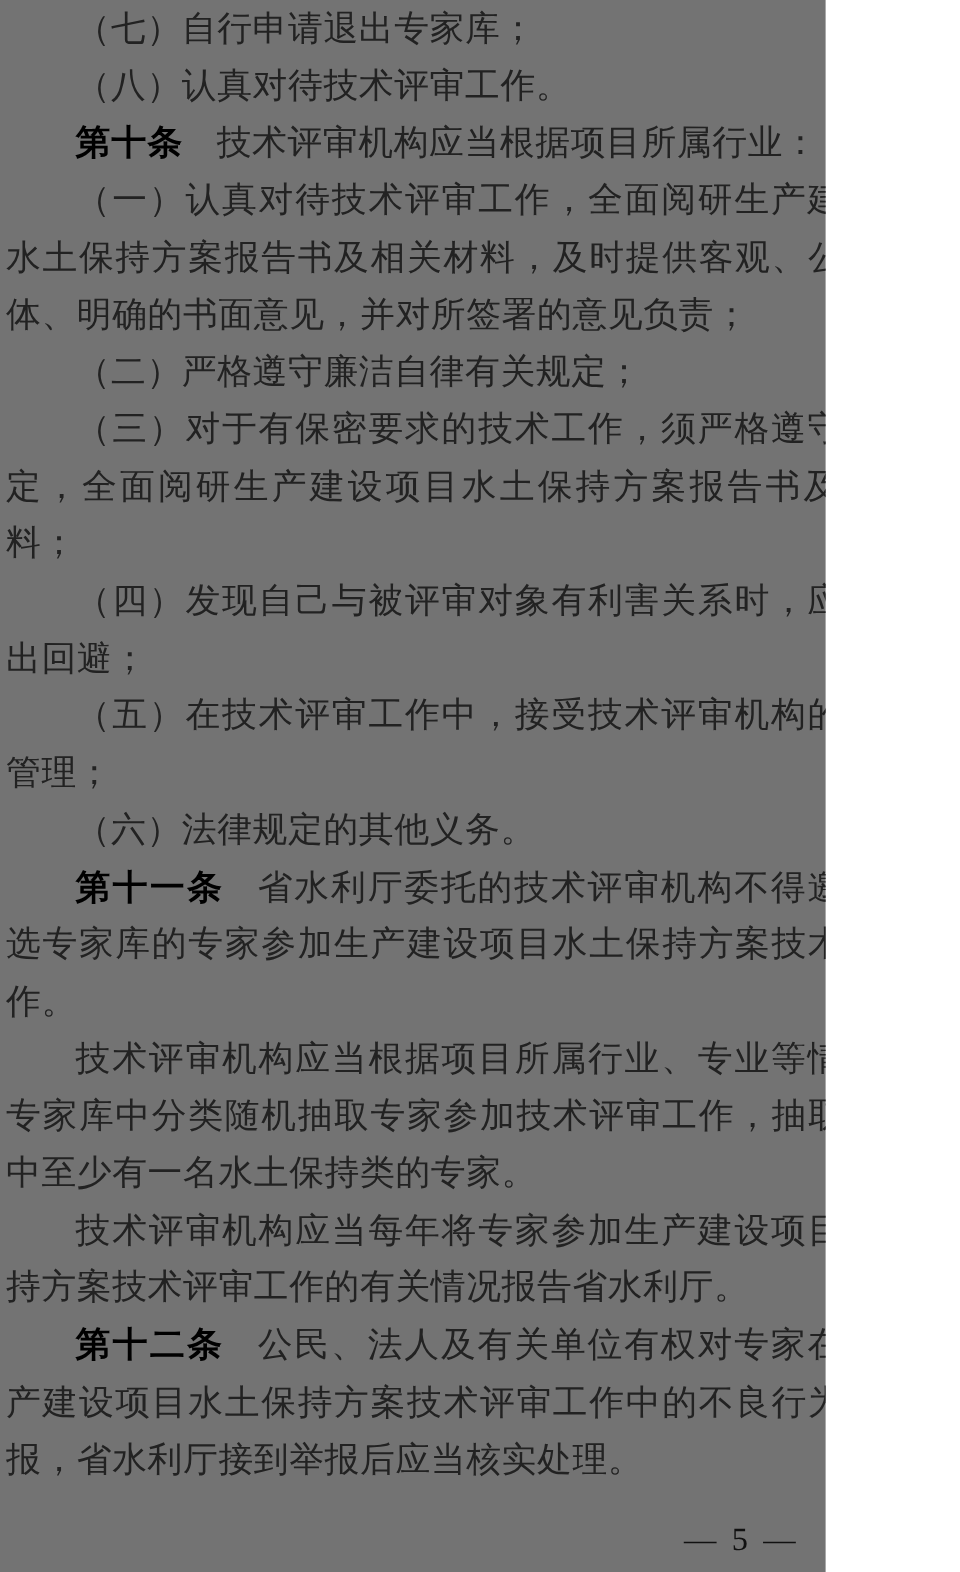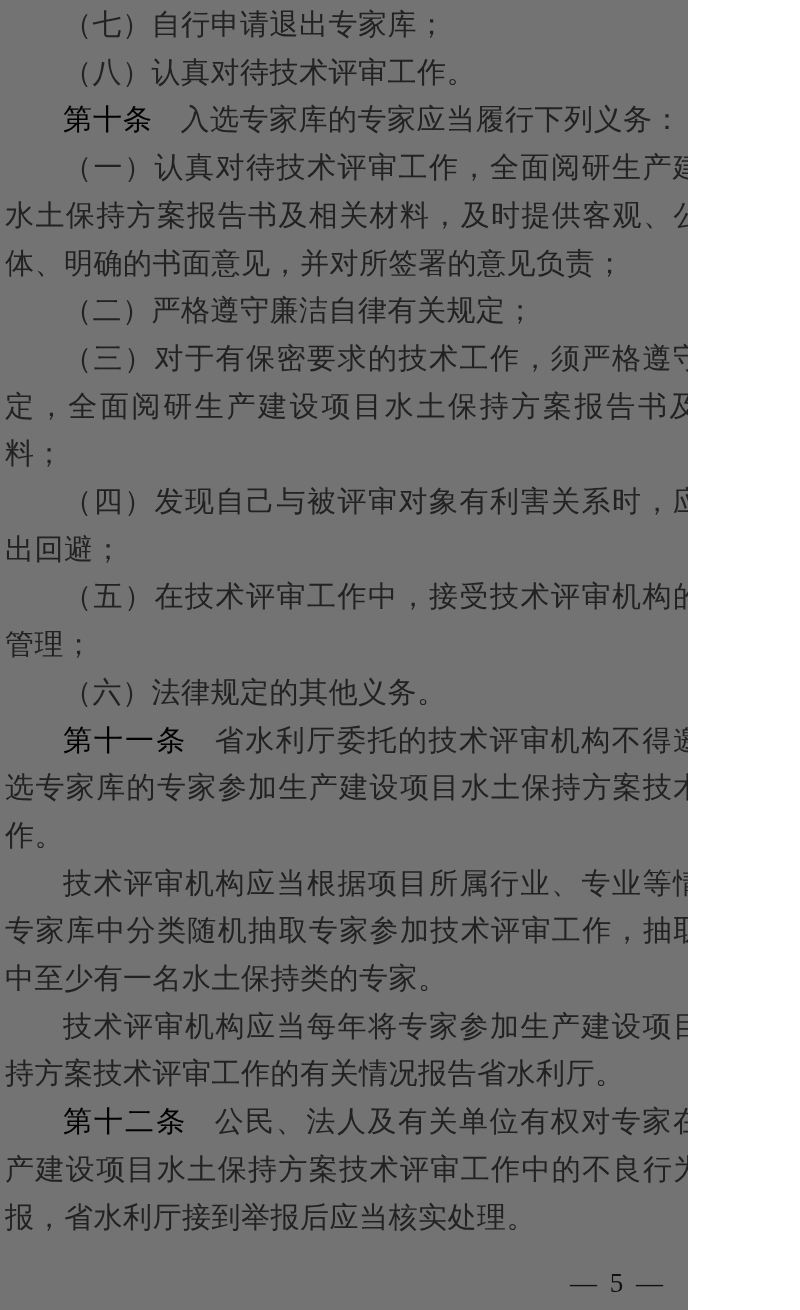--- a/index.html
+++ b/index.html
@@ -23,21 +23,21 @@
     font-family: "Liberation Serif", serif;
     font-size: 29px;
     line-height: 47.7px;
     letter-spacing: 0.5px;
     text-align: justify;
     text-indent: 2em;
     color: #222222;
   }
   .art {
     font-family: "Liberation Sans", sans-serif;
-    font-weight: 400;
+    font-weight: 700;
     color: #000000;
     margin-right: 0.95em;
     letter-spacing: 1px;
   }
   .footer {
     position: absolute;
     top: 1268px;
     right: 22px;
     font-family: "Liberation Serif", serif;
     font-size: 27px;
@@ -49,21 +49,21 @@
 </head>
 <body>
 
 <div class="page">
   <div class="content">
 
     <p class="para"><span>（七）自行申请退出专家库；</span></p>
 
     <p class="para"><span>（八）认真对待技术评审工作。</span></p>
 
-    <p class="para"><span class="art">第十条</span><span>入选专家库的专家应当履行下列义务：</span></p>
+    <p class="para"><span class="art">第十条</span><span>技术评审机构应当根据项目所属行业：</span></p>
 
     <p class="para"><span>（一）认真对待技术评审工作，全面阅研生产建设项目水土保持方案报告书及相关材料，及时提供客观、公正、具体、明确的书面意见，并对所签署的意见负责；</span></p>
 
     <p class="para"><span>（二）严格遵守廉洁自律有关规定；</span></p>
 
     <p class="para"><span>（三）对于有保密要求的技术工作，须严格遵守保密规定，全面阅研生产建设项目水土保持方案报告书及相关材料；</span></p>
 
     <p class="para"><span>（四）发现自己与被评审对象有利害关系时，应主动提出回避；</span></p>
 
     <p class="para"><span>（五）在技术评审工作中，接受技术评审机构的监督和管理；</span></p>

